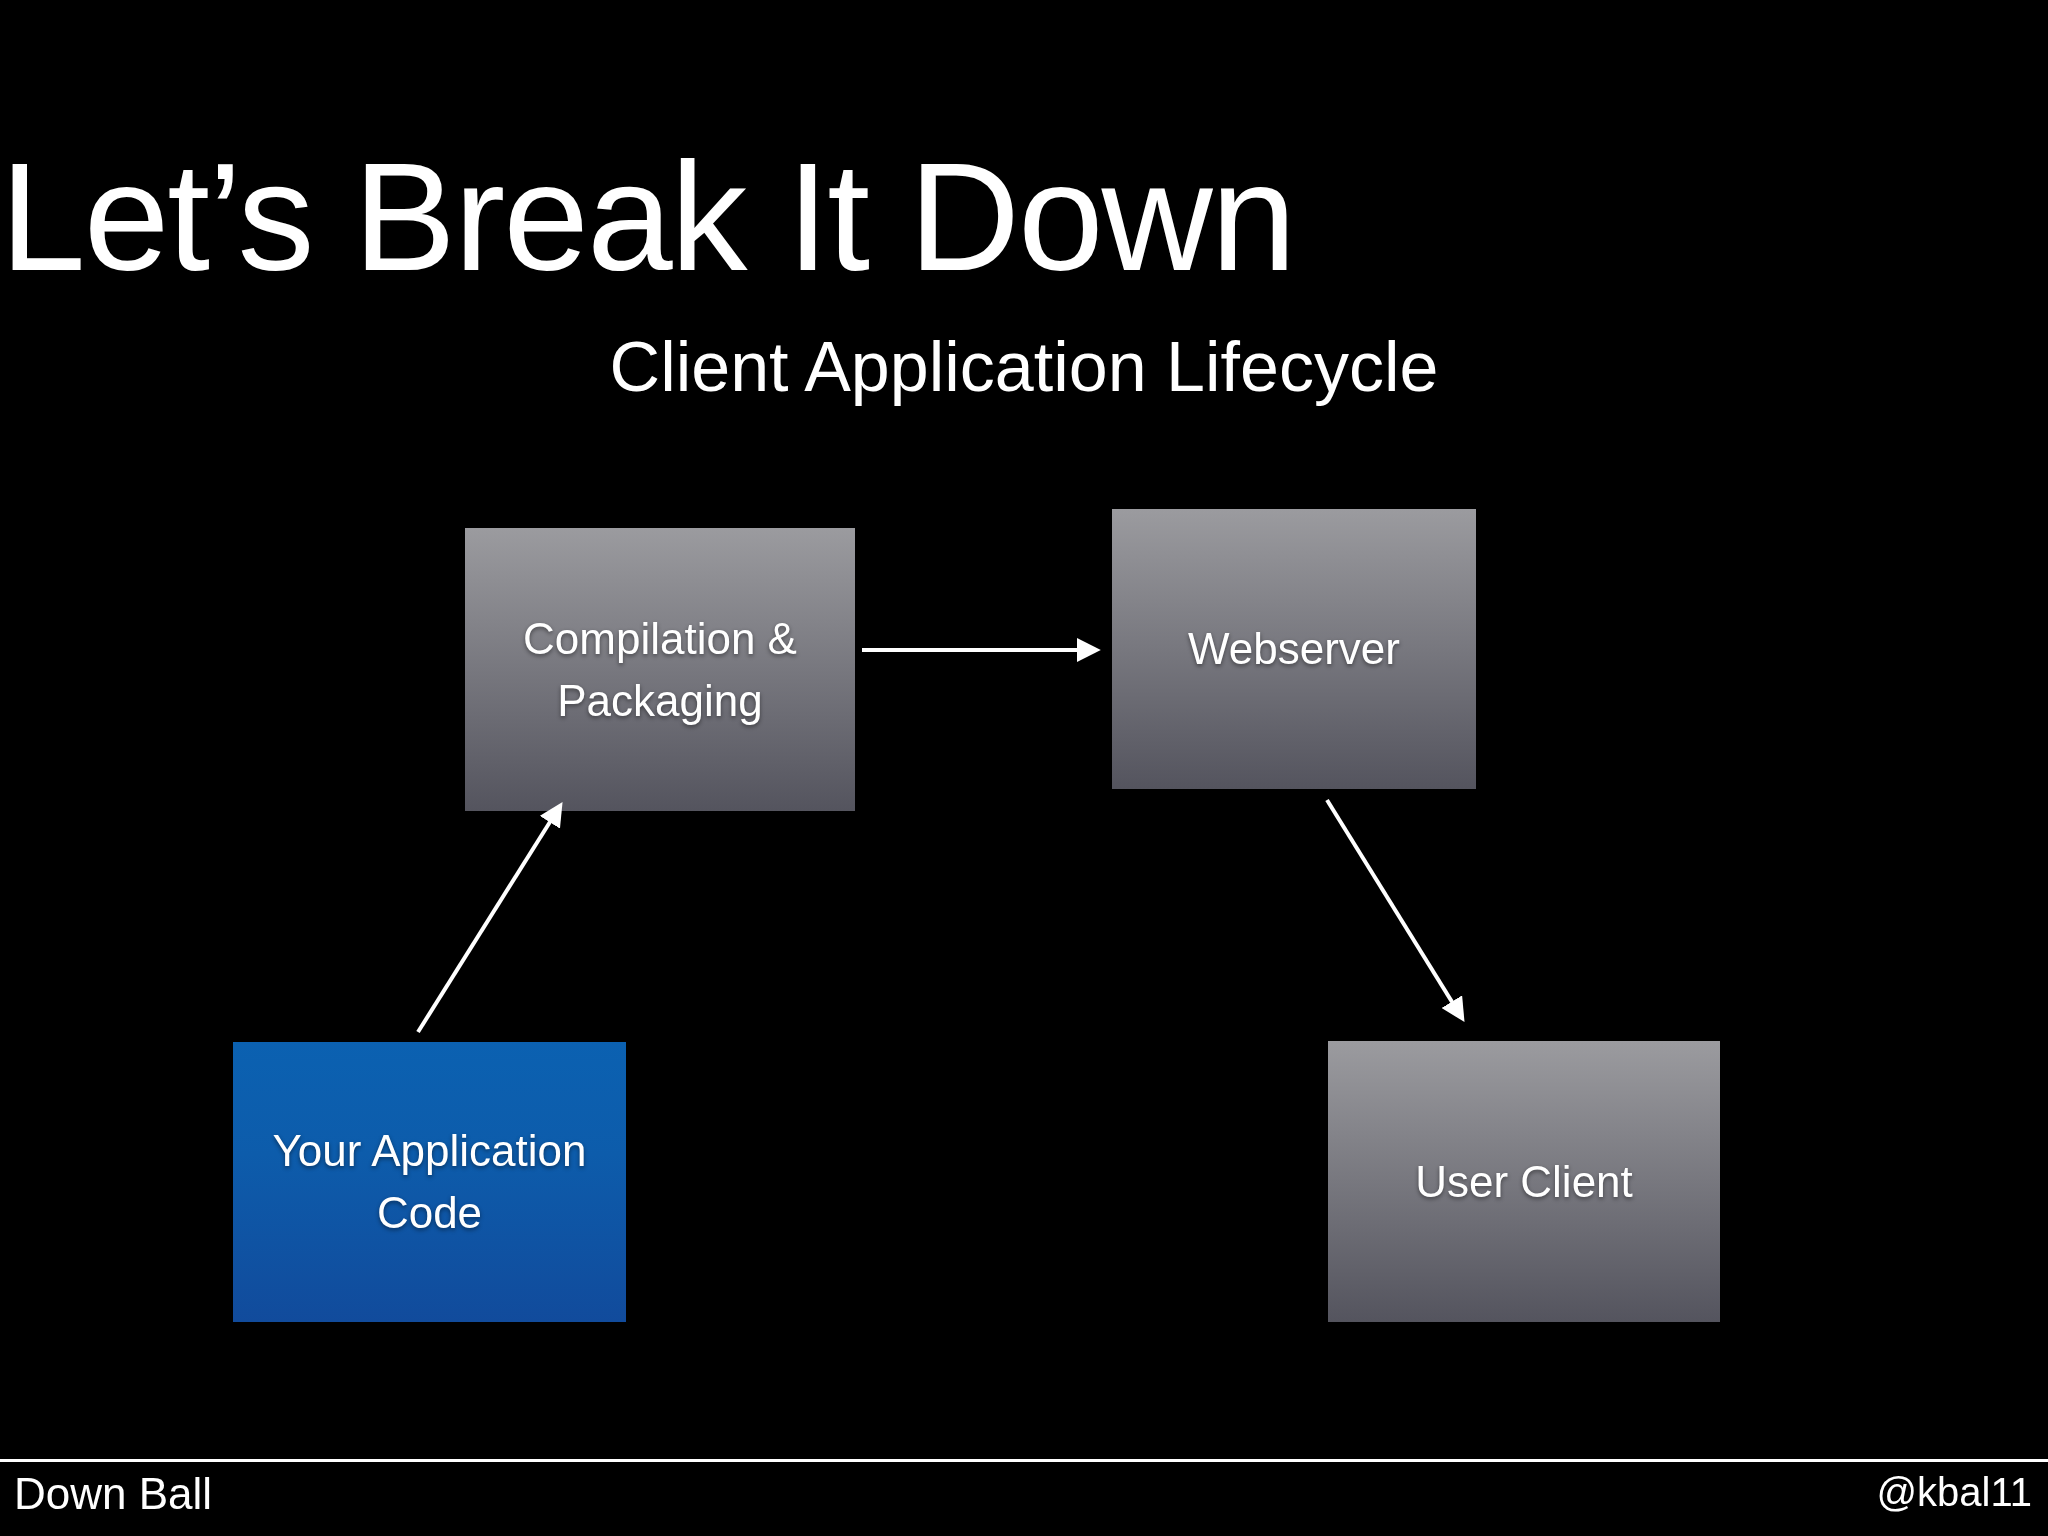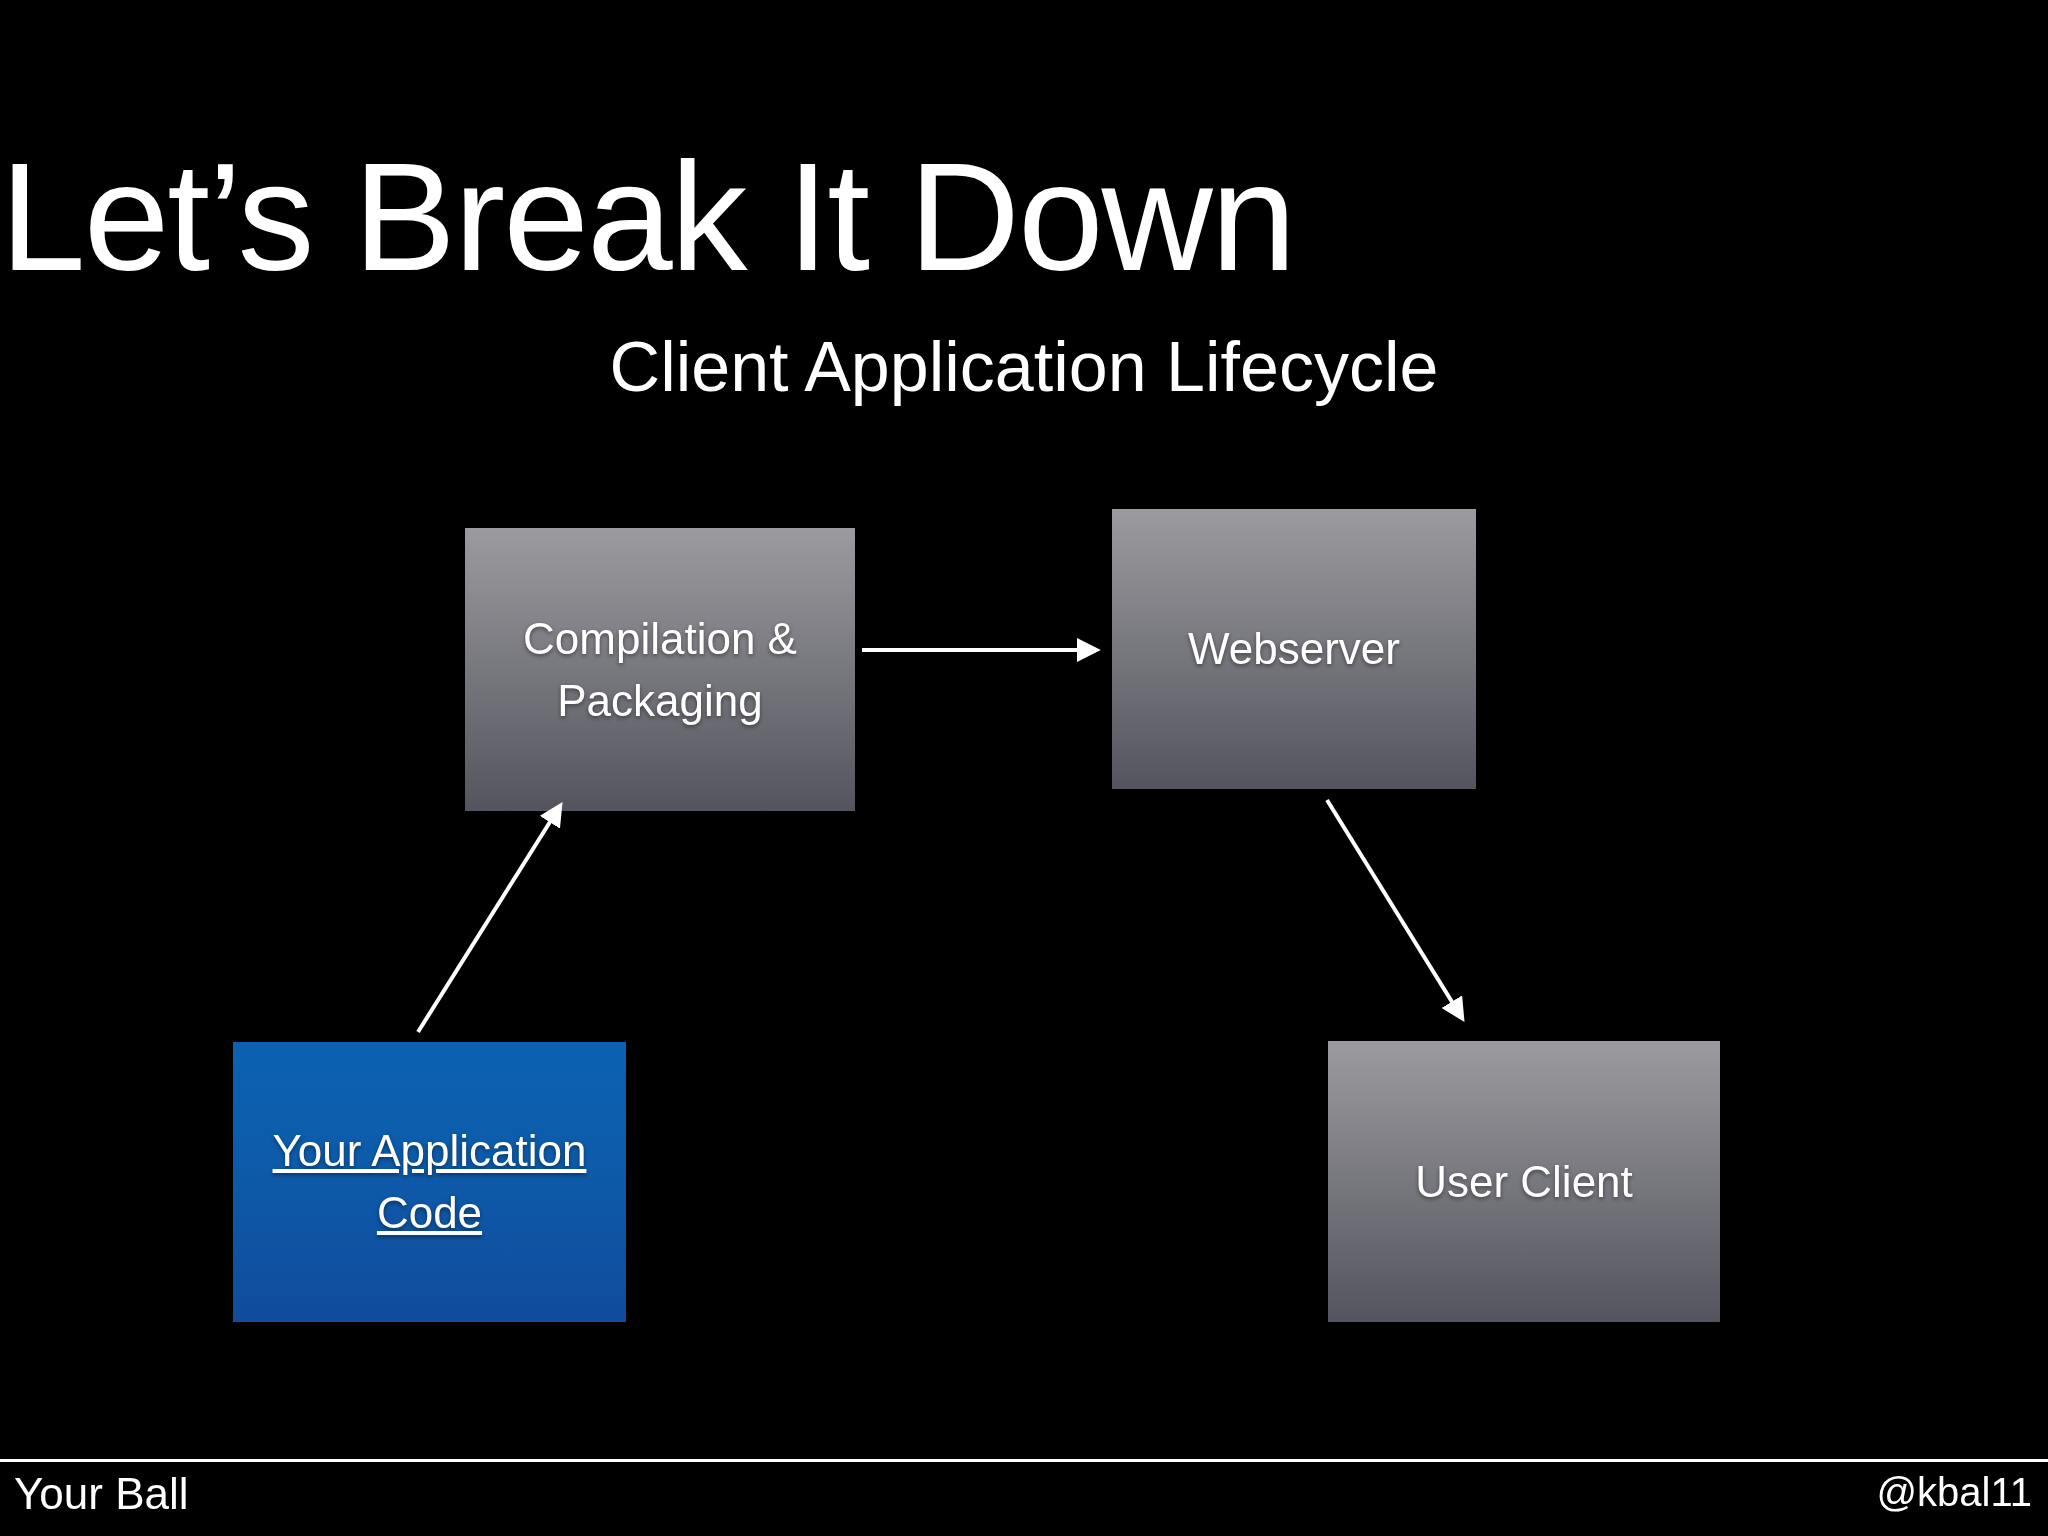--- a/index.html
+++ b/index.html
@@ -59,21 +59,20 @@
   .node.gray {
     background: linear-gradient(180deg,
       var(--gray-box-top, #9b9b9f) 0%,
       var(--gray-box-bottom, #54545e) 100%);
   }
   .node.blue {
     background: linear-gradient(180deg,
       var(--blue-box-top, #0b61b1) 0%,
       #0d5cab 40%,
       var(--blue-box-bottom, #114b9c) 100%);
-    text-decoration: underline;
   }
   #node-compilation { left: 465px; top: 508px;  width: 390px; height: 283px; padding: 0 40px; margin-top: 20px; }
   #node-webserver   { left: 1112px; top: 509px; width: 364px; height: 280px; padding: 4px 30px; }
   #node-app-code    { left: 233px; top: 1042px; width: 393px; height: 280px; padding: 0 30px; }
   #node-browser     { left: 1328px; top: 1041px; width: 392px; height: 281px; padding: 0 30px; }
 
   .arrows {
     position: absolute;
     inset: 0;
     width: 2048px;
@@ -144,17 +143,17 @@
         <path d="M 0 0 L 10 5 L 0 10 z"></path>
       </marker>
     </defs>
     <line x1="418" y1="1032" x2="560" y2="806" marker-end="url(#ah)"></line>
     <line x1="862" y1="650" x2="1096" y2="650" marker-end="url(#ah)"></line>
     <line x1="1327" y1="800" x2="1462" y2="1018" marker-end="url(#ah)"></line>
   </svg>
 
   <div class="footer-line"></div>
 
-  <div class="footer-author">Your Ball</div>
+  <div class="footer-author">Down Ball</div>
 
   <div class="footer-handle">@kbal11</div>
 
 </div>
 
 </body></html>

